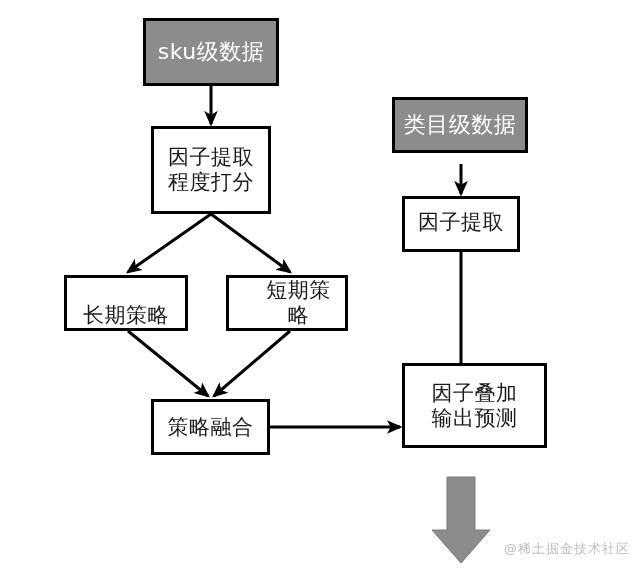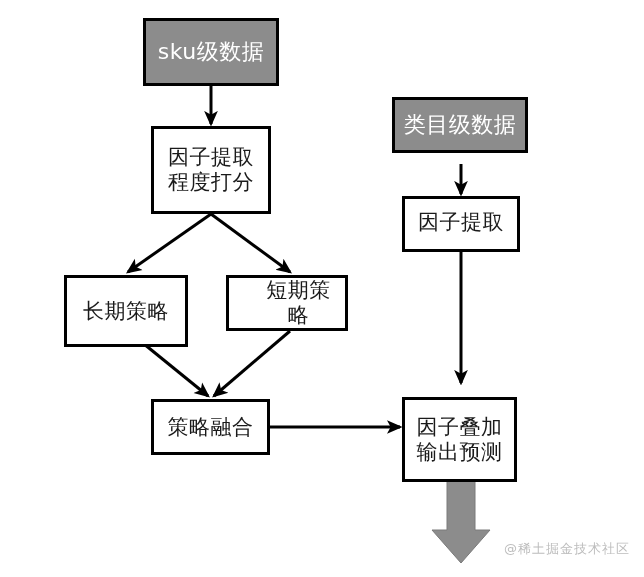--- a/index.html
+++ b/index.html
@@ -40,26 +40,26 @@
   }
   .node-label {
     display: block;
     white-space: pre-line;
     padding: 0 4px;
   }
 
   
   #node-sku        { left: 143px; top: 18px;  width: 136px; height: 68px; }
   #node-score      { left: 151px; top: 126px; width: 120px; height: 88px; }
-  #node-long       { left: 64px;  top: 275px; width: 124px; height: 72px; }
+  #node-long       { left: 64px;  top: 275px; width: 124px; height: 56px; align-items: flex-end; }
   #node-short      { left: 226px; top: 275px; width: 122px; height: 56px; padding-left: 23px; }
   #node-fusion     { left: 151px; top: 399px; width: 119px; height: 56px; }
   #node-category   { left: 392px; top: 97px;  width: 136px; height: 56px; }
   #node-factor     { left: 402px; top: 196px; width: 118px; height: 56px; font-family: Liberation Mono, monospace; }
-  #node-output     { left: 402px; top: 397px; width: 115px; height: 85px; }
+  #node-output     { left: 402px; top: 363px; width: 145px; height: 85px; }
 
   #edges {
     position: absolute;
     left: 0; top: 0;
     width: 644px;
     height: 577px;
     pointer-events: none;
   }
   .watermark {
     position: absolute;

